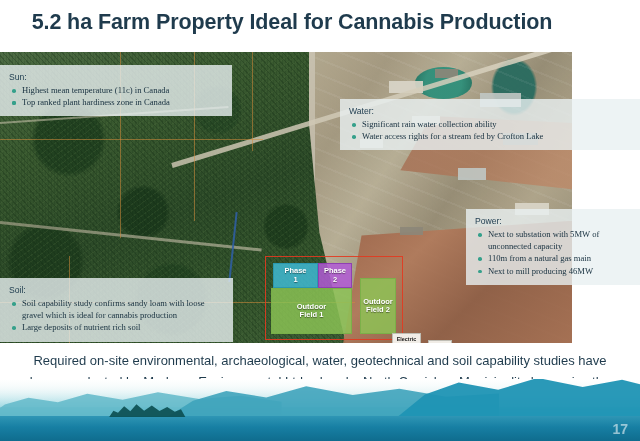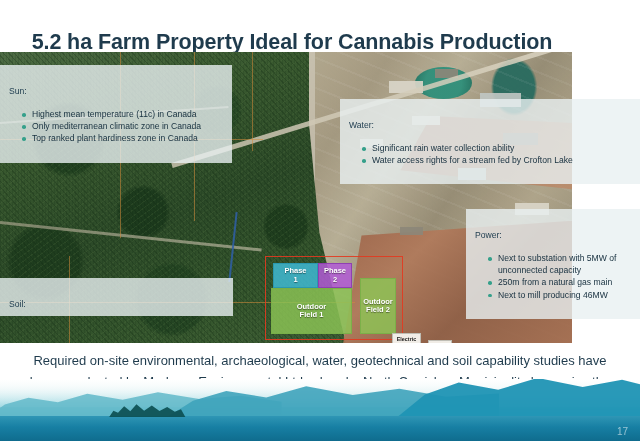--- a/index.html
+++ b/index.html
@@ -6,21 +6,21 @@
   body{
     width:640px;height:441px;overflow:hidden;
     background:#ffffff;
     font-family:"Liberation Sans", sans-serif;
     position:relative;
   }
   .slide{position:absolute;inset:0;background:#fff;}
 
   
   .title{
-    position:absolute;left:0;top:30px;width:584px;
+    position:absolute;left:0;top:10px;width:584px;
     text-align:center;
     font-size:21.5px;font-weight:bold;
     color:#1f3b4d;
     letter-spacing:-0.1px;
     font-family:"Liberation Sans", sans-serif;
   }
 
   
   .map{
     position:absolute;left:0;top:52px;width:572px;height:291px;
@@ -174,26 +174,26 @@
   }
   .note-substation{left:392px;top:281px;width:29px;height:26px;}
   .note-gasline{left:428px;top:288px;width:24px;height:26px;}
 
   
   .callout{
     position:absolute;
     background:rgba(233,240,241,.80);
     color:#1d3b4e;
     box-sizing:border-box;
-    padding:21px 9px 6px 9px;
+    padding:7px 9px 6px 9px;
   }
   .callout .c-head{
     font-size:8.6px;font-weight:normal;color:#1d3b4e;margin-bottom:1px;
   }
-  .callout ul{margin:12px;padding:0;list-style:none;}
+  .callout ul{margin:2px;padding:0;list-style:none;font-family:Liberation Serif, serif;}
   .callout li{
     font-size:8.6px;
     line-height:1.42;
     padding-left:11px;
     position:relative;
     color:#17303f;
   }
   .callout li .bl{
     position:absolute;left:1px;top:5px;
     width:3.6px;height:3.6px;border-radius:50%;
@@ -249,21 +249,21 @@
     background:linear-gradient(180deg,#2f96b5 0%,#177fa3 45%,#0f6c8e 100%);
   }
   .band .isle{
     position:absolute;left:17%;bottom:38%;width:12%;height:16px;
     background:#0c4f52;
     clip-path:polygon(0 100%,6% 58%,12% 70%,20% 30%,28% 62%,36% 18%,46% 58%,56% 26%,66% 60%,76% 34%,86% 64%,94% 48%,100% 100%);
     opacity:.92;
   }
   .pagenum{
     position:absolute;right:12px;bottom:4px;
-    font-size:10px;font-weight:normal;
+    font-size:14px;font-weight:bold;
     color:rgba(255,255,255,.55);
   }
 </style>
 </head>
 <body>
 
 <div class="slide">
 
   <div class="title">5.2 ha Farm Property Ideal for Cannabis Production</div>
 
@@ -335,44 +335,48 @@
     </div>
     <div class="mapnote note-gasline">
       <span>Natural Gas Line</span>
     </div>
   </div>
 
   <div class="callout c-sun">
     <div class="c-head">Sun:</div>
     <ul>
       <li><span class="bl"></span><span>Highest mean temperature (11c) in Canada</span></li>
-      <li><span class="bl"></span><span>Only mediterranean climatic zone in Canada</span></li>
+      <li><span class="bl"></span></li>
       <li><span class="bl"></span><span>Top ranked plant hardiness zone in Canada</span></li>
     </ul>
   </div>
 
   <div class="callout c-water">
     <div class="c-head">Water:</div>
     <ul>
       <li><span class="bl"></span><span>Significant rain water collection ability</span></li>
       <li><span class="bl"></span><span>Water access rights for a stream fed by Crofton Lake</span></li>
     </ul>
   </div>
 
   <div class="callout c-power">
     <div class="c-head">Power:</div>
     <ul>
       <li><span class="bl"></span><span>Next to substation with 5MW of unconnected capacity</span></li>
-      <li><span class="bl"></span><span>250m from a natural gas main</span></li>
+      <li><span class="bl"></span><span>110m from a natural gas main</span></li>
       <li><span class="bl"></span><span>Next to mill producing 46MW</span></li>
     </ul>
   </div>
 
   <div class="callout c-soil">
     <div class="c-head">Soil:</div>
+    <ul>
+      <li><span class="bl"></span><span>Soil capability study confirms sandy loam with loose gravel which is ideal for cannabis production</span></li>
+      <li><span class="bl"></span><span>Large deposits of nutrient rich soil</span></li>
+    </ul>
   </div>
 
   <div class="caption">Required on-site environmental, archaeological, water, geotechnical and soil capability studies have been conducted by Madrone Environmental Ltd. whereby North Cowichan Municipality has waive the development permit and granted a right to apply for a building permit.</div>
 
   <div class="band">
     <div class="sky"></div>
     <div class="mtn m1"></div>
     <div class="mtn m2"></div>
     <div class="mtn m3"></div>
     <div class="water"></div>

